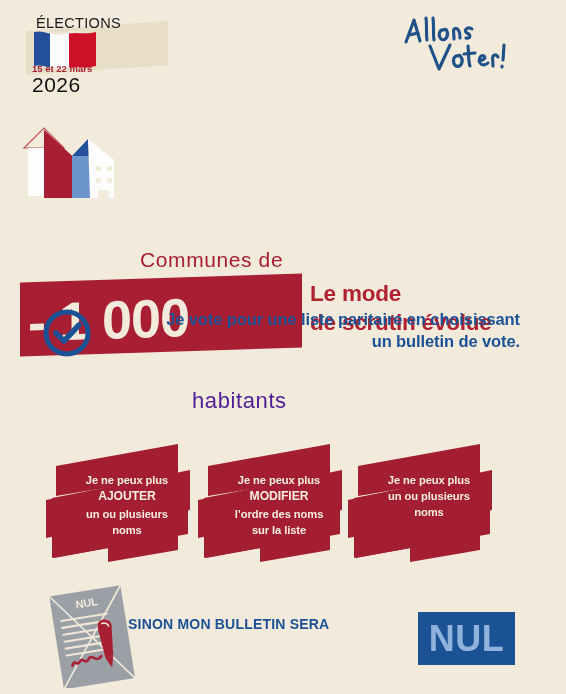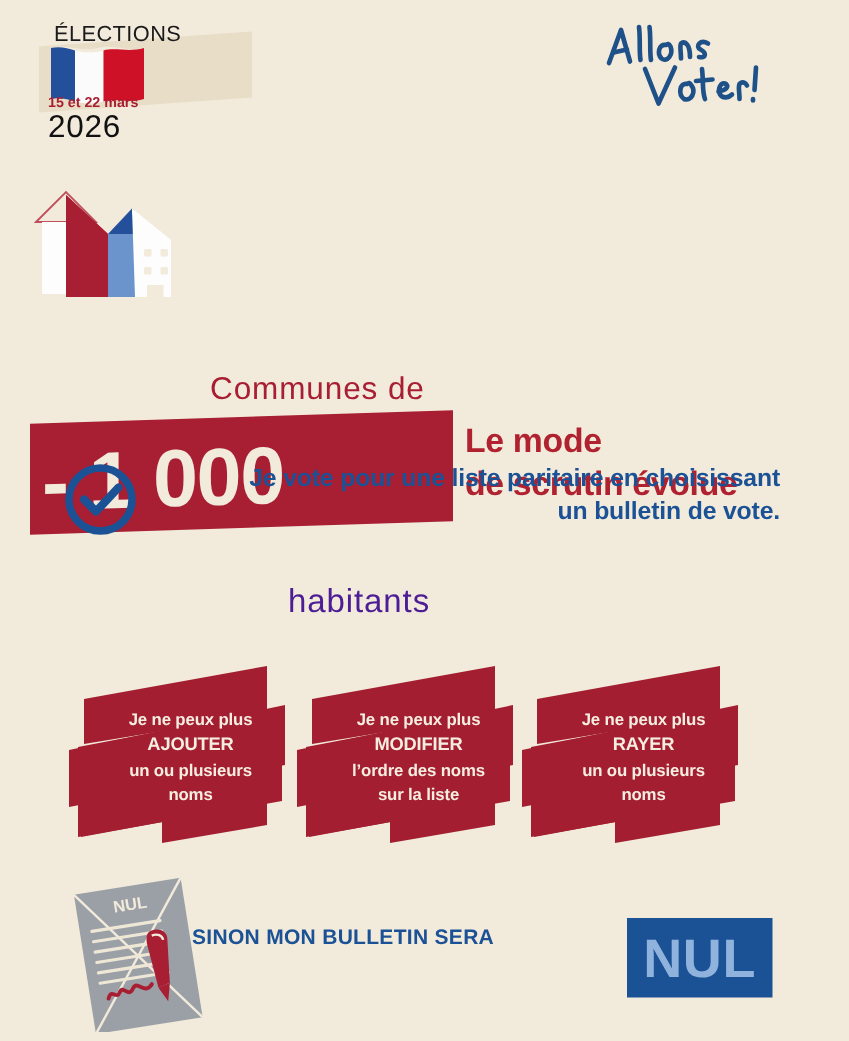--- a/index.html
+++ b/index.html
@@ -340,21 +340,20 @@
 
     <div class="ribbon ribbon-3">
       <svg width="178" height="132" viewBox="0 0 178 132">
         <path d="M18,28 L140,6 L140,38 L18,58 Z" fill="#A31E31"></path>
         <path d="M8,62 L152,32 L152,72 L8,100 Z" fill="#A31E31"></path>
         <path d="M14,60 L150,34 L150,96 L14,120 Z" fill="#A31E31"></path>
         <path d="M16,92 L140,70 L140,112 L70,124 L70,110 L16,120 Z" fill="#A31E31"></path>
       </svg>
       <div class="ribbon-text">
         <div>Je ne peux plus</div>
-        <div class="strong">RAYER</div>
         <div>un ou plusieurs</div>
         <div>noms</div>
       </div>
     </div>
   </div>
 
   <div class="footer">
     <svg class="ballot" viewBox="0 0 108 104">
       <g transform="rotate(-9 54 52)">
         <rect x="16" y="6" width="72" height="94" fill="#9AA0A6"></rect>

